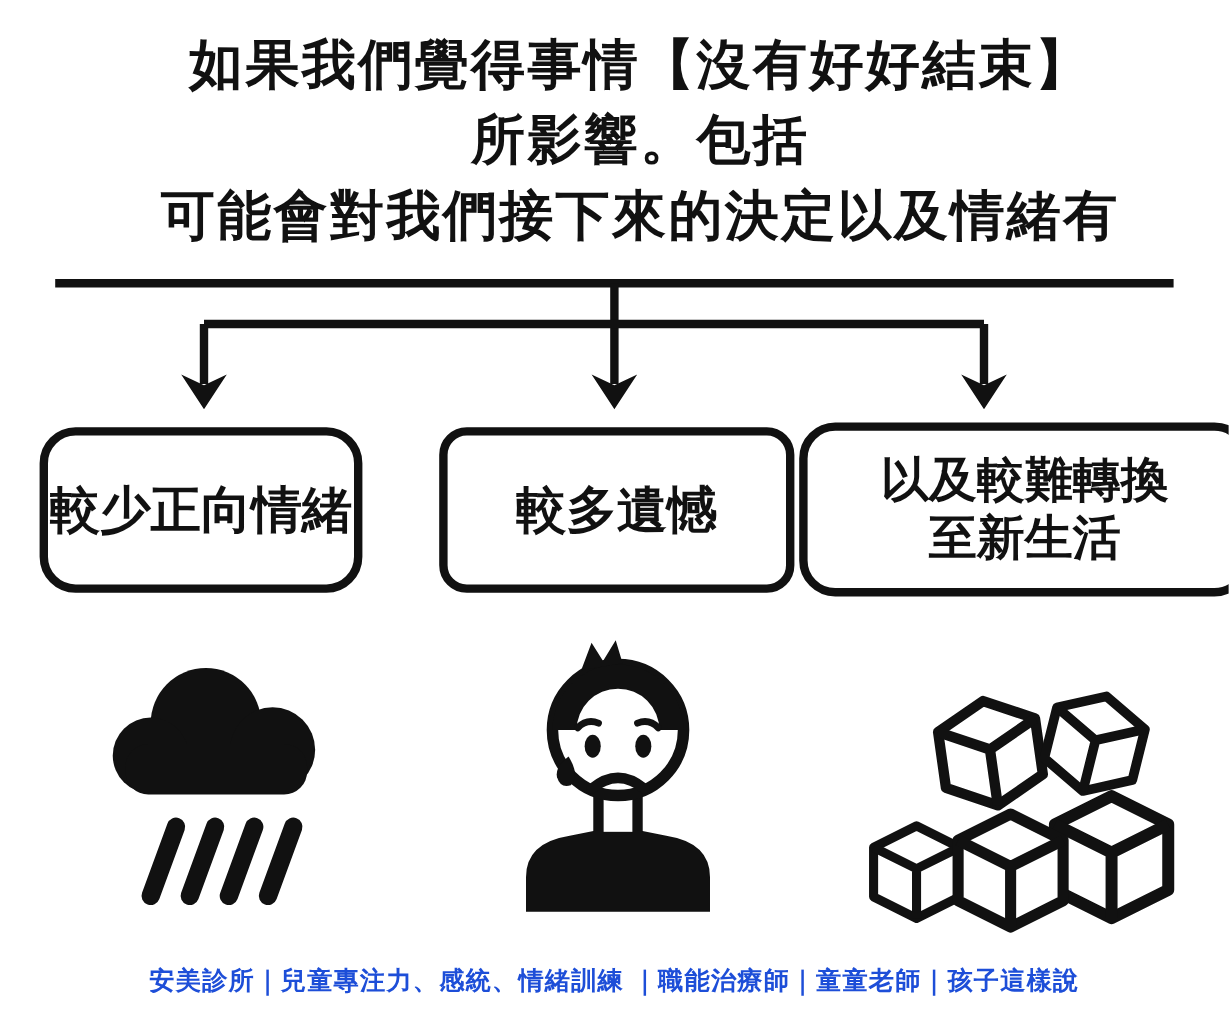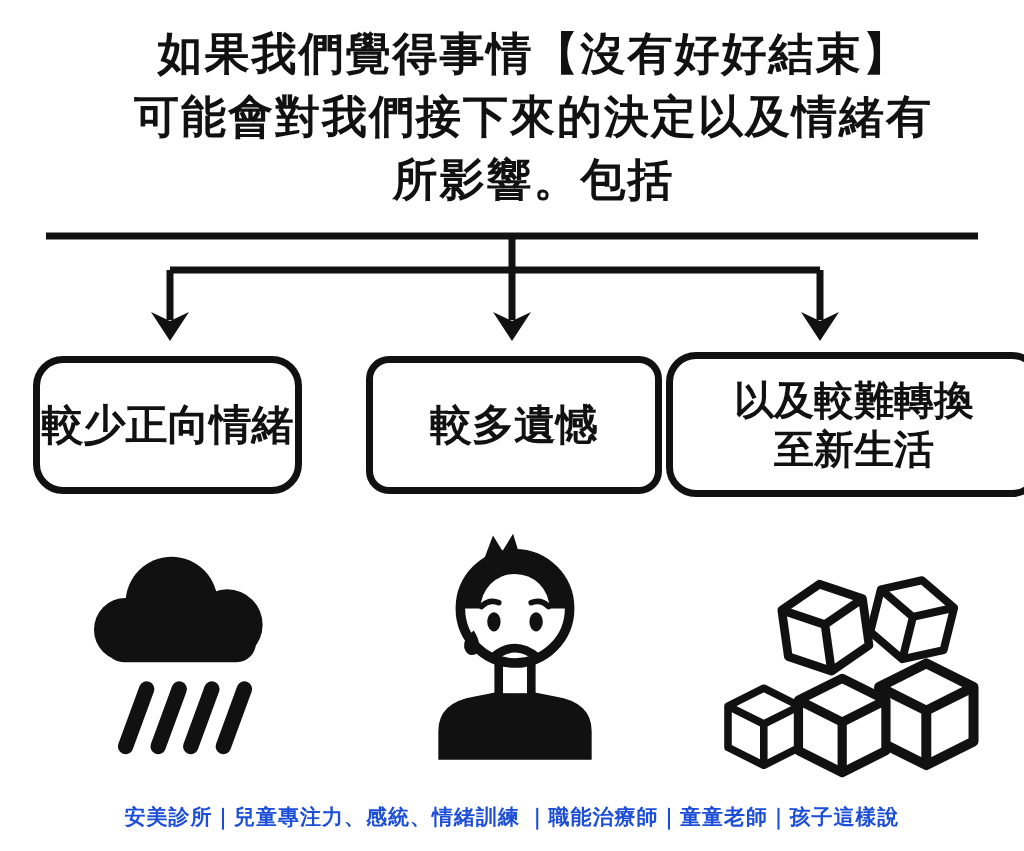--- a/index.html
+++ b/index.html
@@ -65,22 +65,22 @@
     letter-spacing: 1px;
   }
 </style>
 </head>
 <body>
 
 <div class="page">
 
   <div class="title">
     <div>如果我們覺得事情【沒有好好結束】</div>
+    <div>所影響。包括</div>
     <div>可能會對我們接下來的決定以及情緒有</div>
-    <div>所影響。包括</div>
   </div>
 
   <svg class="arrows" viewBox="0 0 1024 118" aria-hidden="true">
     <g stroke="#111111" stroke-width="7" fill="none">
       <path d="M46,8 H978"></path>
       <path d="M512,8 V92"></path>
       <path d="M170,42 H820"></path>
       <path d="M170,42 V92"></path>
       <path d="M820,42 V92"></path>
     </g>

